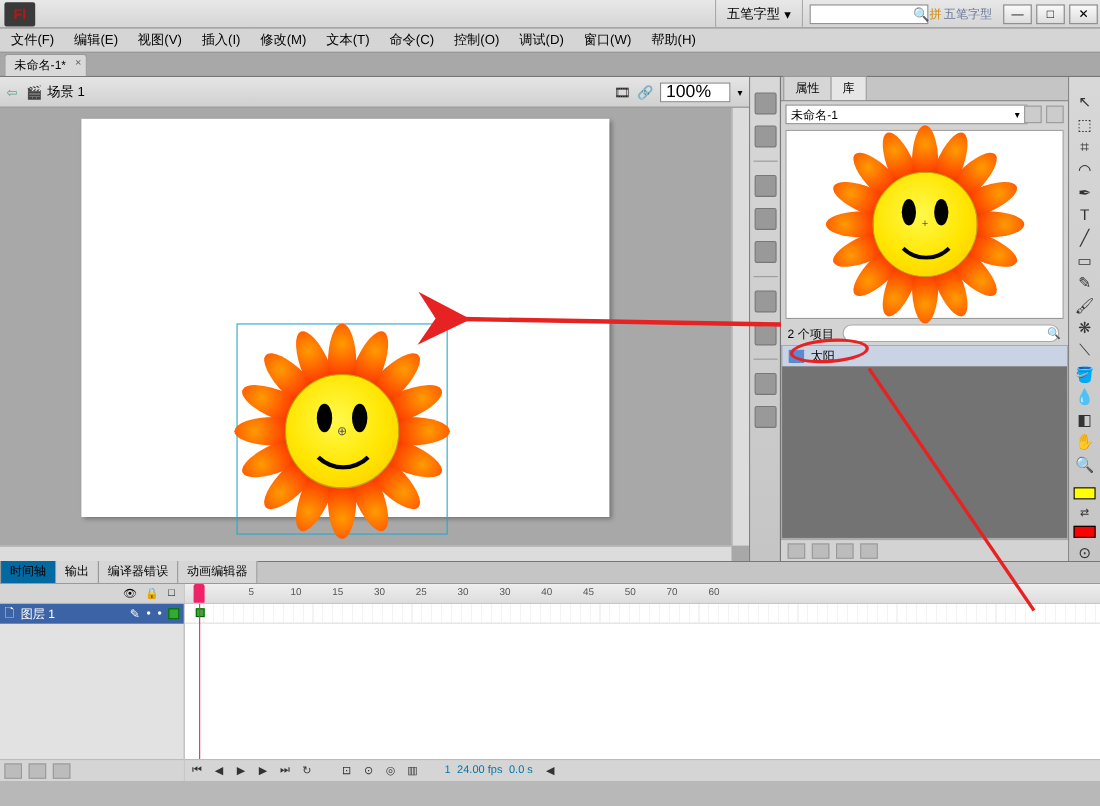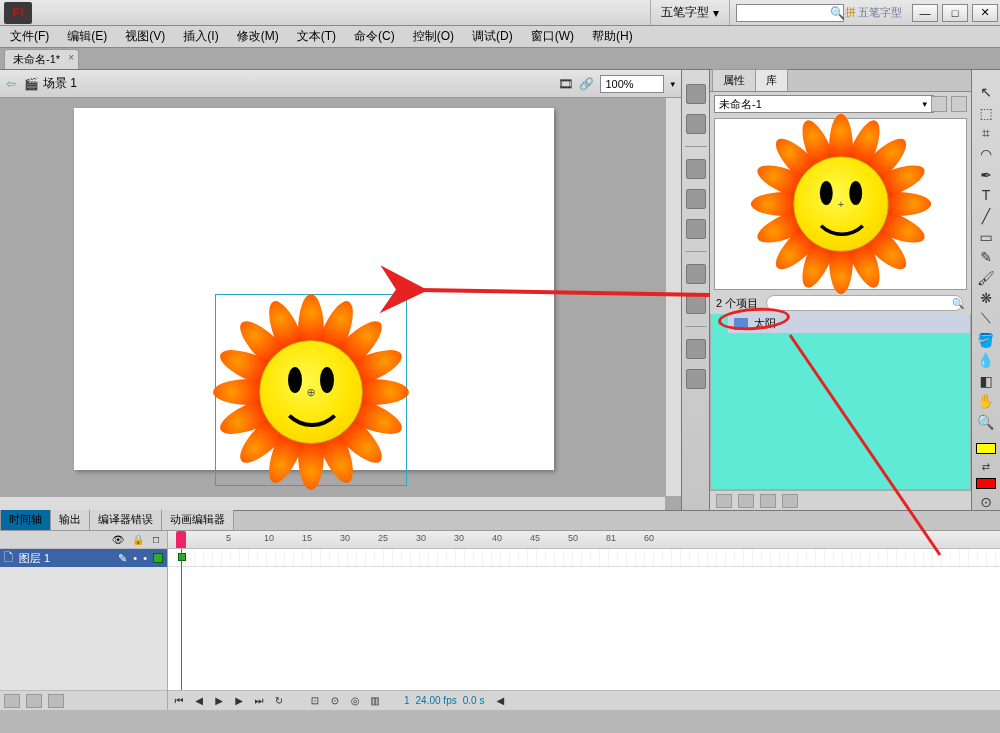--- a/index.html
+++ b/index.html
@@ -22,21 +22,21 @@
 .doc-tabs{height:22px;background:#a8a8a8;display:flex;align-items:flex-end;padding-left:4px;border-bottom:1px solid #777;}
 .doc-tab{background:#d9d9d9;border:1px solid #999;border-bottom:none;padding:2px 18px 2px 8px;font-size:11px;position:relative;border-radius:3px 3px 0 0;}
 .doc-tab .x{position:absolute;right:4px;top:2px;font-size:10px;color:#666;}
 
 
 .main-row{display:flex;height:440px;}
 .stage-wrap{flex:1;display:flex;flex-direction:column;background:#a8a8a8;border-right:1px solid #777;}
 .stage-toolbar{height:28px;background:linear-gradient(#e5e5e5,#d0d0d0);border-bottom:1px solid #999;display:flex;align-items:center;padding:0 6px;}
 .scene-label{display:flex;align-items:center;gap:4px;}
 .stage-toolbar .right{margin-left:auto;display:flex;align-items:center;gap:6px;}
-.zoom-box{width:64px;height:18px;border:1px solid #888;background:#fff;text-align:left;padding:0 4px;font-size:11px;}
+.zoom-box{width:64px;height:18px;border:1px solid #888;background:#fff;text-align:left;padding:0 4px;font-size:16px;}
 .stage-canvas-area{flex:1;background:#a8a8a8;position:relative;overflow:hidden;}
 .white-stage{position:absolute;left:74px;top:10px;width:480px;height:362px;background:#fff;box-shadow:2px 2px 4px rgba(0,0,0,.3);}
 .selection-box{position:absolute;left:215px;top:196px;width:192px;height:192px;border:1px solid #2aa7c7;}
 .stage-scroll-v{position:absolute;right:0;top:0;bottom:14px;width:16px;background:#dcdcdc;border-left:1px solid #aaa;}
 .stage-scroll-h{position:absolute;left:0;right:16px;bottom:0;height:14px;background:#dcdcdc;border-top:1px solid #aaa;}
 
 
 .dock{width:28px;background:linear-gradient(#d8d8d8,#c5c5c5);border-right:1px solid #777;display:flex;flex-direction:column;align-items:center;padding-top:14px;gap:10px;}
 .dock .dicon{width:20px;height:20px;background:#999;border:1px solid #777;border-radius:2px;}
 .dock .sep{width:22px;height:1px;background:#999;margin:2px 0;}
@@ -46,21 +46,21 @@
 .panel-tabs{height:22px;background:#c5c5c5;display:flex;align-items:flex-end;padding-left:2px;border-bottom:1px solid #888;}
 .ptab{padding:3px 10px;font-size:11px;border:1px solid #999;border-bottom:none;background:#d6d6d6;margin-right:-1px;}
 .ptab.active{background:#e6e6e6;}
 .lib-file-row{height:24px;display:flex;align-items:center;padding:0 4px;gap:4px;}
 .lib-file-select{flex:1;height:18px;border:1px solid #888;background:#fff;font-size:11px;padding:0 4px;}
 .lib-preview{height:172px;margin:2px 4px;background:#fff;border:1px solid #999;display:flex;align-items:center;justify-content:center;position:relative;}
 .lib-count{padding:3px 6px;font-size:11px;display:flex;align-items:center;gap:8px;}
 .lib-search{flex:1;height:16px;border:1px solid #aaa;background:#fff;border-radius:8px;font-size:10px;padding:0 6px;}
 .lib-header{height:18px;background:linear-gradient(#e5e5e5,#cfcfcf);border:1px solid #aaa;display:flex;font-size:11px;}
 .lib-header div{padding:2px 6px;border-right:1px solid #bbb;}
-.lib-list{flex:1;background:#5eead4;border:1px solid #aaa;border-top:none;overflow:auto;padding-left:17px;}
+.lib-list{flex:1;background:#737373;border:1px solid #aaa;border-top:none;overflow:auto;}
 .lib-item{display:flex;align-items:center;gap:6px;padding:2px 6px;font-size:11px;}
 .lib-item.sel{background:#c9d3e4;}
 .lib-icon{width:14px;height:12px;background:#999;}
 .lib-footer{height:20px;background:#d3d3d3;border-top:1px solid #aaa;display:flex;align-items:center;gap:6px;padding:0 6px;}
 .lib-footer .b{width:16px;height:14px;background:#bcbcbc;border:1px solid #999;}
 
 
 .tools{width:28px;background:linear-gradient(#d8d8d8,#c5c5c5);display:flex;flex-direction:column;align-items:center;padding-top:14px;gap:4px;}
 .tool{width:22px;height:22px;display:flex;align-items:center;justify-content:center;font-size:14px;color:#333;}
 .tool.swatch-y{width:20px;height:14px;background:#ffff00;border:1px solid #000;}
@@ -323,21 +323,21 @@
       <span style="left: 58px;">5</span>
           <span style="left: 96px;">10</span>
           <span style="left: 134px;">15</span>
           <span style="left: 172px;">30</span>
           <span style="left: 210px;">25</span>
           <span style="left: 248px;">30</span>
           <span style="left: 286px;">30</span>
           <span style="left: 324px;">40</span>
           <span style="left: 362px;">45</span>
           <span style="left: 400px;">50</span>
-          <span style="left: 438px;">81</span>
+          <span style="left: 438px;">70</span>
           <span style="left: 476px;">60</span>
         </div>
       <div class="frame-row">
         <div class="keyframe"></div>
       </div>
       <div class="playhead-line"></div>
       <div class="tl-status" style="margin-top:auto;">
         <span class="b">⏮</span>
         <span class="b">◀</span>
         <span class="b">▶</span>

